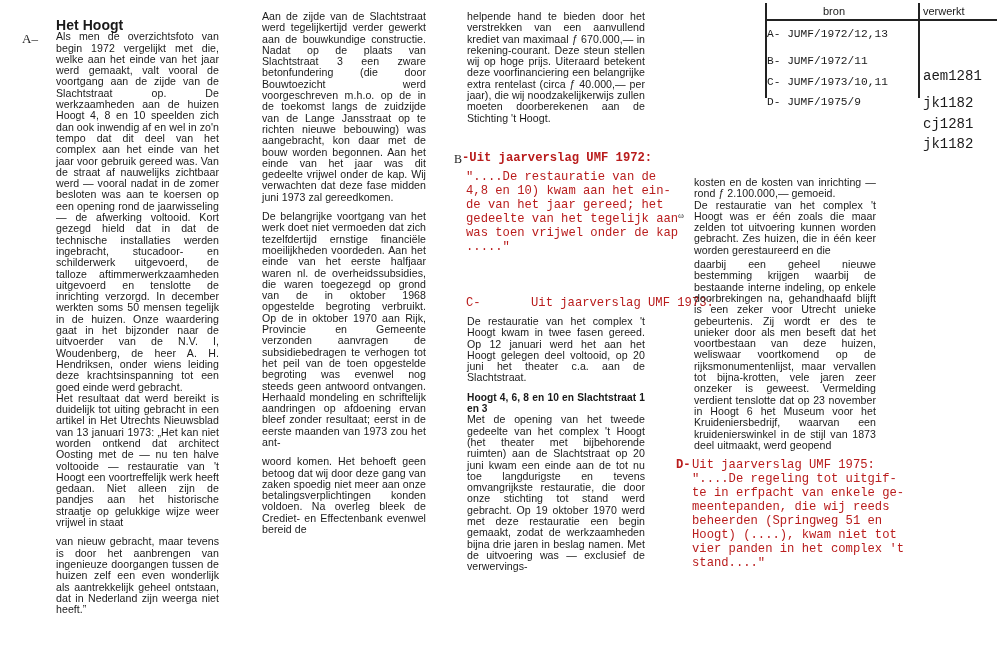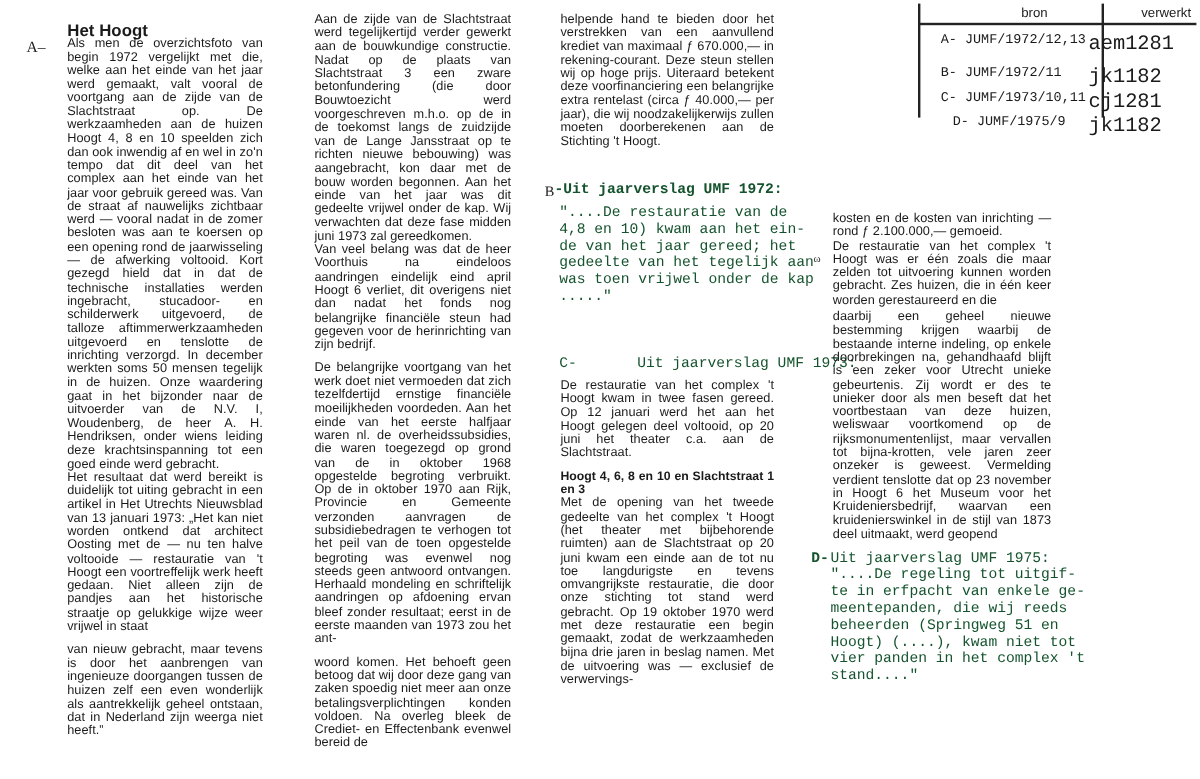--- a/index.html
+++ b/index.html
@@ -2,62 +2,61 @@
 <html><head>
 <meta charset="utf-8">
 <style>
   html, body { margin: 0; padding: 0; background: #ffffff; }
   body { width: 1000px; height: 649px; position: relative; overflow: hidden; color: #1a1a1a; }
   .col { position: absolute; font-family: "Liberation Sans", sans-serif; font-size: 10.6px; line-height: 11.3px; text-align: justify; letter-spacing: 0.05px; }
   .col p { margin: 0; }
   .col .gap { margin-top: 8px; }
   .heading { font-weight: bold; font-size: 14px; }
   .sub { font-weight: bold; font-size: 10.2px; }
-  .mono { position: absolute; font-family: "Liberation Mono", "DejaVu Sans Mono", monospace; font-size: 12.2px; line-height: 14px; color: #14532d; }
+  .mono { position: absolute; font-family: "Liberation Mono", "DejaVu Sans Mono", monospace; font-size: 12.2px; line-height: 14px; color: #b91c1c; }
   .label { position: absolute; font-family: "Liberation Serif", serif; font-size: 13px; color: #222; }
   .table { position: absolute; left: 765px; top: 3px; width: 232px; height: 95px; font-family: "Liberation Mono", monospace; font-size: 10.5px; }
   .tbl-vline { position: absolute; background: #222; width: 1.5px; }
   .tbl-hline { position: absolute; background: #222; height: 1.5px; }
-  .th { position: absolute; font-family: "Liberation Sans", sans-serif; font-size: 11px; margin-left: 28px; }
-  .tr { position: absolute; left: 2px; font-family: "Liberation Mono", monospace; font-size: 11.2px; padding-left: 17px; }
-  .tv { position: absolute; left: 142px; font-family: "Liberation Mono", monospace; font-size: 17px; }
+  .th { position: absolute; font-family: "Liberation Sans", sans-serif; font-size: 11px; }
+  .tr { position: absolute; left: 2px; font-family: "Liberation Mono", monospace; font-size: 11.2px; }
+  .tv { position: absolute; left: 158px; font-family: "Liberation Mono", monospace; font-size: 14px; margin-top: 40px; }
   .mark { position: absolute; font-family: "Liberation Serif", serif; font-size: 9px; color: #333; }
 </style>
 </head>
 <body>
 
 <div class="table">
   <div class="tbl-vline" style="left:0; top:0; height:95px;"></div>
   <div class="tbl-vline" style="left:153px; top:0; height:95px;"></div>
   <div class="tbl-hline" style="left:0; top:16px; width:232px;"></div>
   <div class="th" style="left:58px; top:2px;">bron</div>
   <div class="th" style="left:158px; top:2px;">verwerkt</div>
 
   <div class="tr" style="top:25px;">A- JUMF/1972/12,13</div>
   <div class="tv" style="top:25px;">aem1281</div>
   <div class="tr" style="top:52px;">B- JUMF/1972/11</div>
   <div class="tv" style="top:52px;">jk1182</div>
   <div class="tr" style="top:73px;">C- JUMF/1973/10,11</div>
   <div class="tv" style="top:73px;">cj1281</div>
-  <div class="tr" style="top:93px;margin-left:10px;">D- JUMF/1975/9</div>
+  <div class="tr" style="top:93px;">D- JUMF/1975/9</div>
   <div class="tv" style="top:93px;">jk1182</div>
 </div>
 
 <div class="label" style="left:22px; top:31px;">A–</div>
 
 <div class="col" style="left:56px; top:20px; width:163px;">
   <p class="heading">Het Hoogt</p>
   <p>Als men de overzichtsfoto van begin 1972 vergelijkt met die, welke aan het einde van het jaar werd gemaakt, valt vooral de voortgang aan de zijde van de Slachtstraat op. De werkzaamheden aan de huizen Hoogt 4, 8 en 10 speelden zich dan ook inwendig af en wel in zo'n tempo dat dit deel van het complex aan het einde van het jaar voor gebruik gereed was. Van de straat af nauwelijks zichtbaar werd — vooral nadat in de zomer besloten was aan te koersen op een opening rond de jaarwisseling — de afwerking voltooid. Kort gezegd hield dat in dat de technische installaties werden ingebracht, stucadoor- en schilderwerk uitgevoerd, de talloze aftimmerwerkzaamheden uitgevoerd en tenslotte de inrichting verzorgd. In december werkten soms 50 mensen tegelijk in de huizen. Onze waardering gaat in het bijzonder naar de uitvoerder van de N.V. I, Woudenberg, de heer A. H. Hendriksen, onder wiens leiding deze krachtsinspanning tot een goed einde werd gebracht.</p>
   <p>Het resultaat dat werd bereikt is duidelijk tot uiting gebracht in een artikel in Het Utrechts Nieuwsblad van 13 januari 1973: „Het kan niet worden ontkend dat architect Oosting met de — nu ten halve voltooide — restauratie van 't Hoogt een voortreffelijk werk heeft gedaan. Niet alleen zijn de pandjes aan het historische straatje op gelukkige wijze weer vrijwel in staat</p>
   <p class="gap">van nieuw gebracht, maar tevens is door het aanbrengen van ingenieuze doorgangen tussen de huizen zelf een even wonderlijk als aantrekkelijk geheel ontstaan, dat in Nederland zijn weerga niet heeft.”</p>
 </div>
 
 <div class="col" style="left:262px; top:11px; width:164px;">
   <p>Aan de zijde van de Slachtstraat werd tegelijkertijd verder gewerkt aan de bouwkundige constructie. Nadat op de plaats van Slachtstraat 3 een zware betonfundering (die door Bouwtoezicht werd voorgeschreven m.h.o. op de in de toekomst langs de zuidzijde van de Lange Jansstraat op te richten nieuwe bebouwing) was aangebracht, kon daar met de bouw worden begonnen. Aan het einde van het jaar was dit gedeelte vrijwel onder de kap. Wij verwachten dat deze fase midden juni 1973 zal gereedkomen.</p>
-  <p>Van veel belang was dat de heer Voorthuis na eindeloos aandringen eindelijk eind april Hoogt 6 verliet, dit overigens niet dan nadat het fonds nog belangrijke financiële steun had gegeven voor de herinrichting van zijn bedrijf.</p>
   <p class="gap">De belangrijke voortgang van het werk doet niet vermoeden dat zich tezelfdertijd ernstige financiële moeilijkheden voordeden. Aan het einde van het eerste halfjaar waren nl. de overheidssubsidies, die waren toegezegd op grond van de in oktober 1968 opgestelde begroting verbruikt. Op de in oktober 1970 aan Rijk, Provincie en Gemeente verzonden aanvragen de subsidiebedragen te verhogen tot het peil van de toen opgestelde begroting was evenwel nog steeds geen antwoord ontvangen. Herhaald mondeling en schriftelijk aandringen op afdoening ervan bleef zonder resultaat; eerst in de eerste maanden van 1973 zou het ant-</p>
   <p class="gap">woord komen. Het behoeft geen betoog dat wij door deze gang van zaken spoedig niet meer aan onze betalingsverplichtingen konden voldoen. Na overleg bleek de Crediet- en Effectenbank evenwel bereid de</p>
 </div>
 
 <div class="col" style="left:467px; top:11px; width:178px;">
   <p>helpende hand te bieden door het verstrekken van een aanvullend krediet van maximaal ƒ 670.000,— in rekening-courant. Deze steun stellen wij op hoge prijs. Uiteraard betekent deze voorfinanciering een belangrijke extra rentelast (circa ƒ 40.000,— per jaar), die wij noodzakelijkerwijs zullen moeten doorberekenen aan de Stichting 't Hoogt.</p>
 </div>
 
 <div class="label" style="left:454px; top:152px; font-size:12px;">B</div>
 <div class="mono" style="left:462px; top:151px; font-weight:bold;">-Uit jaarverslag UMF 1972:</div>

